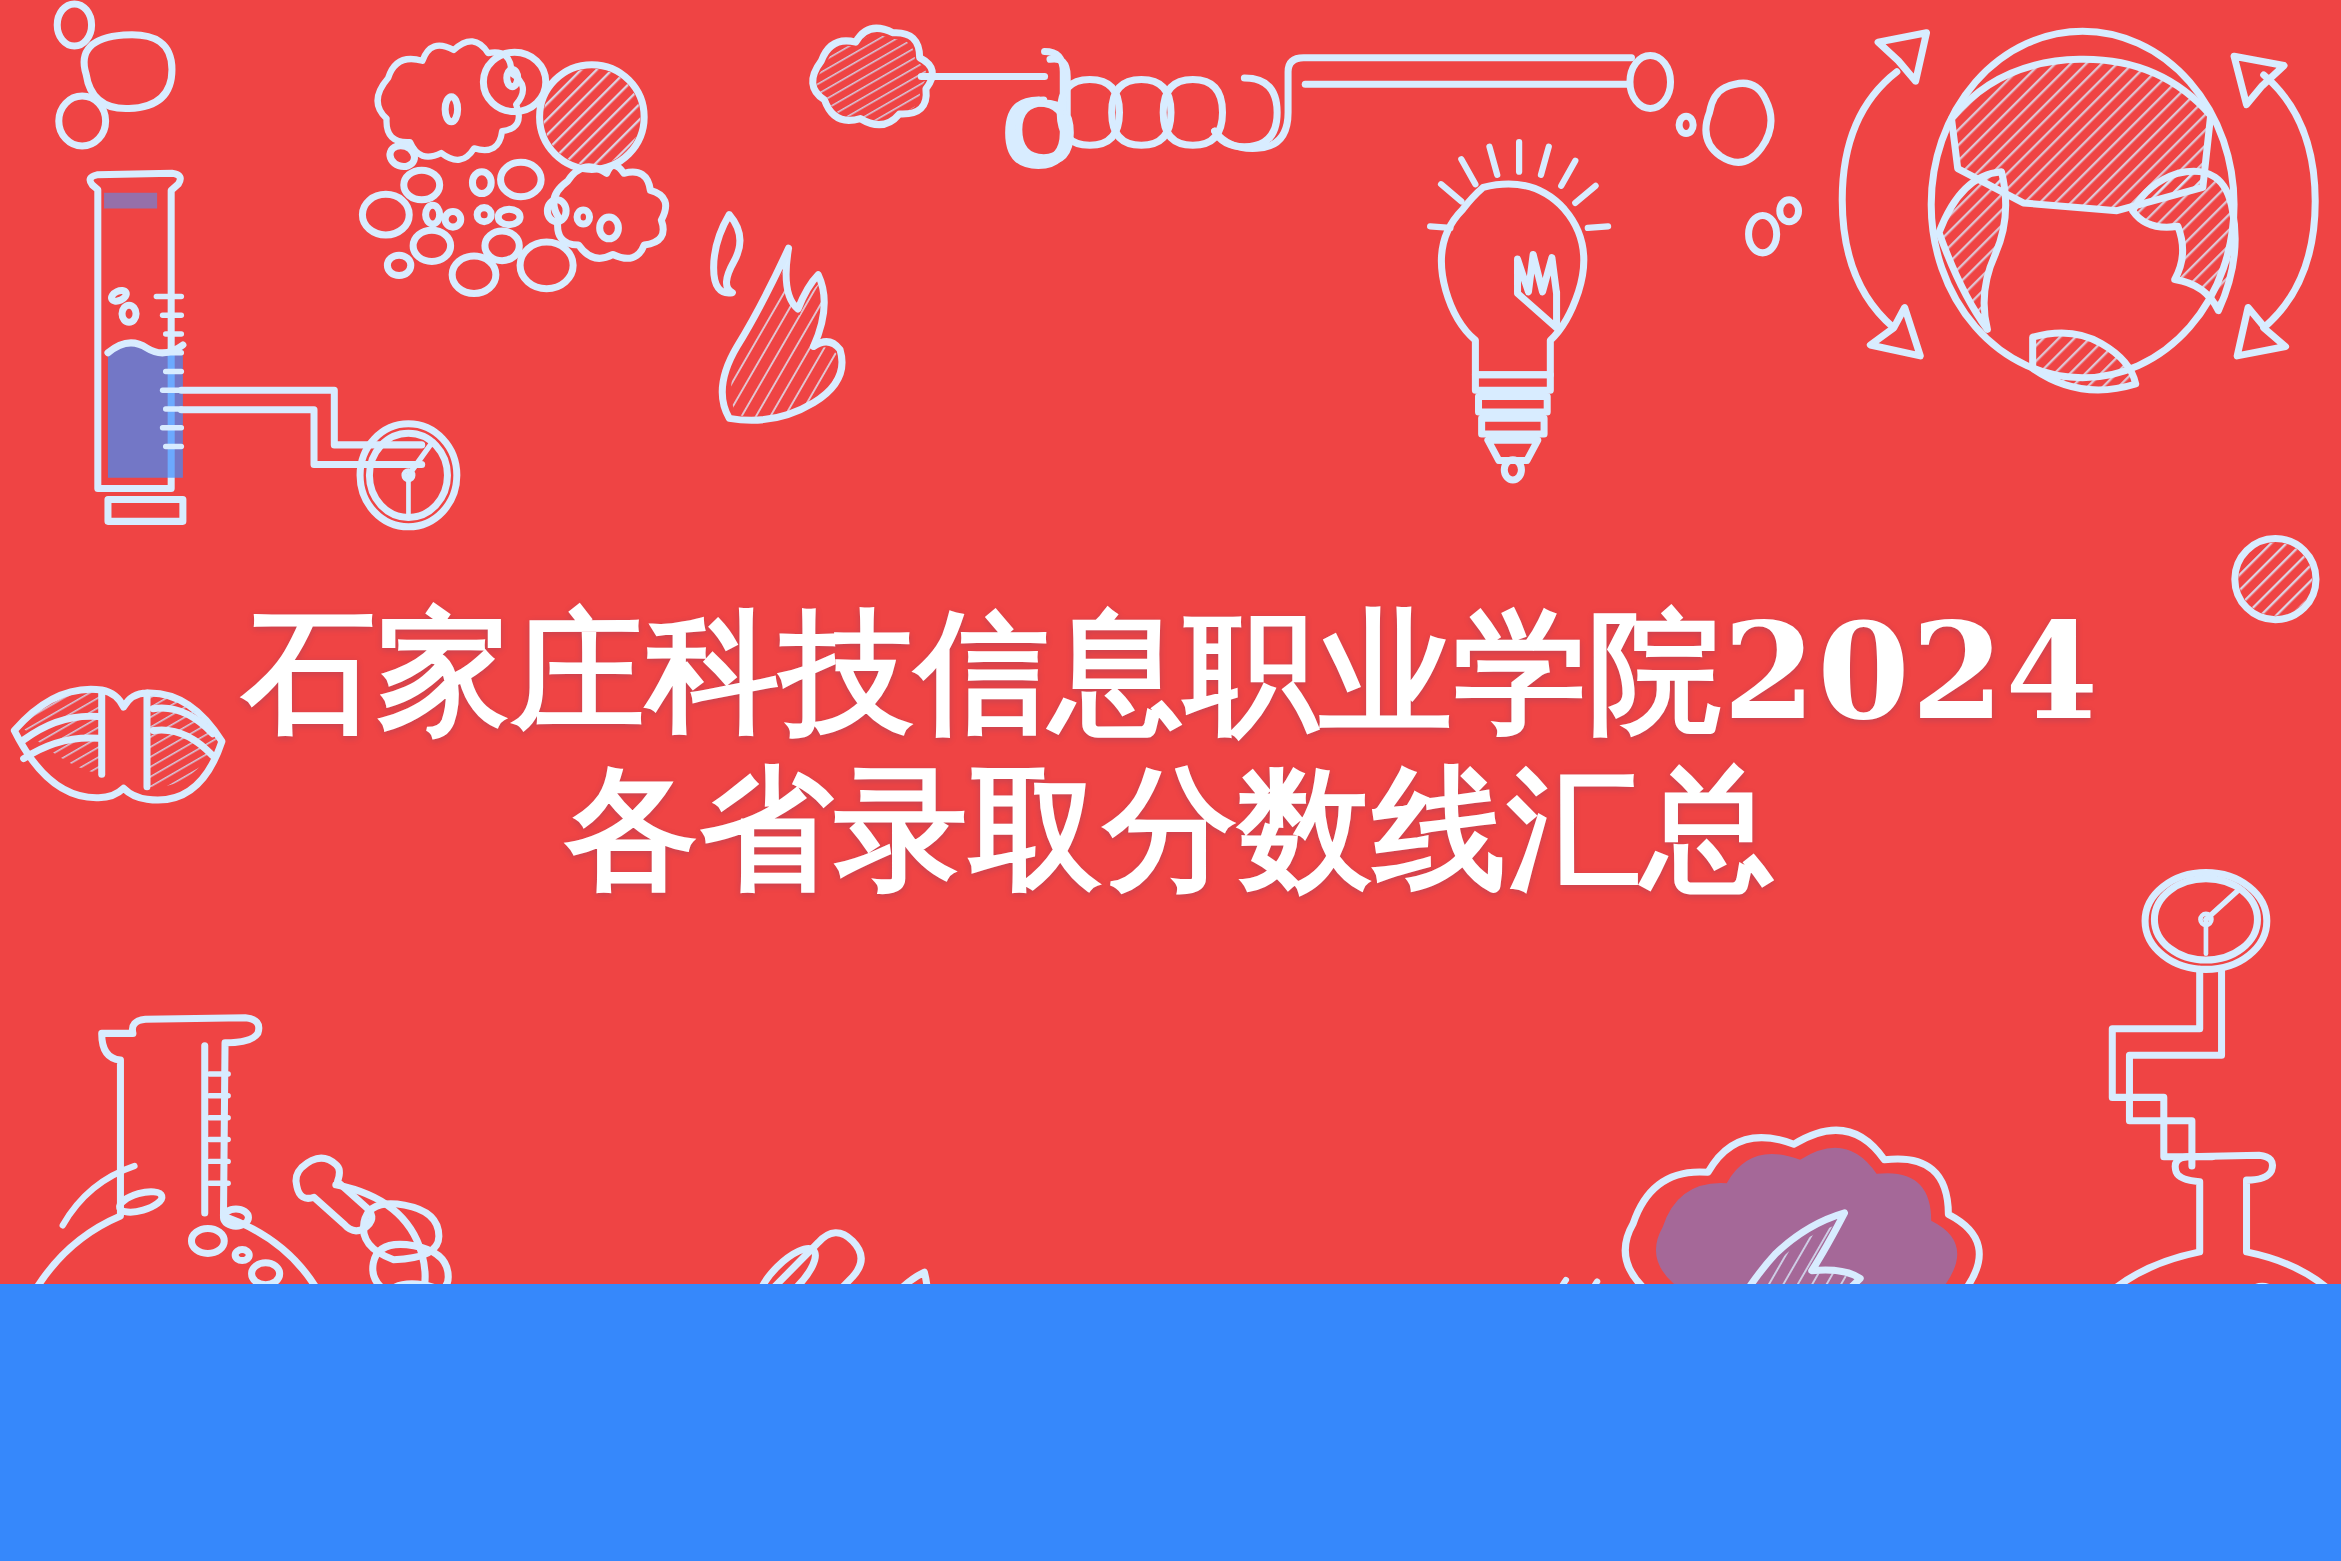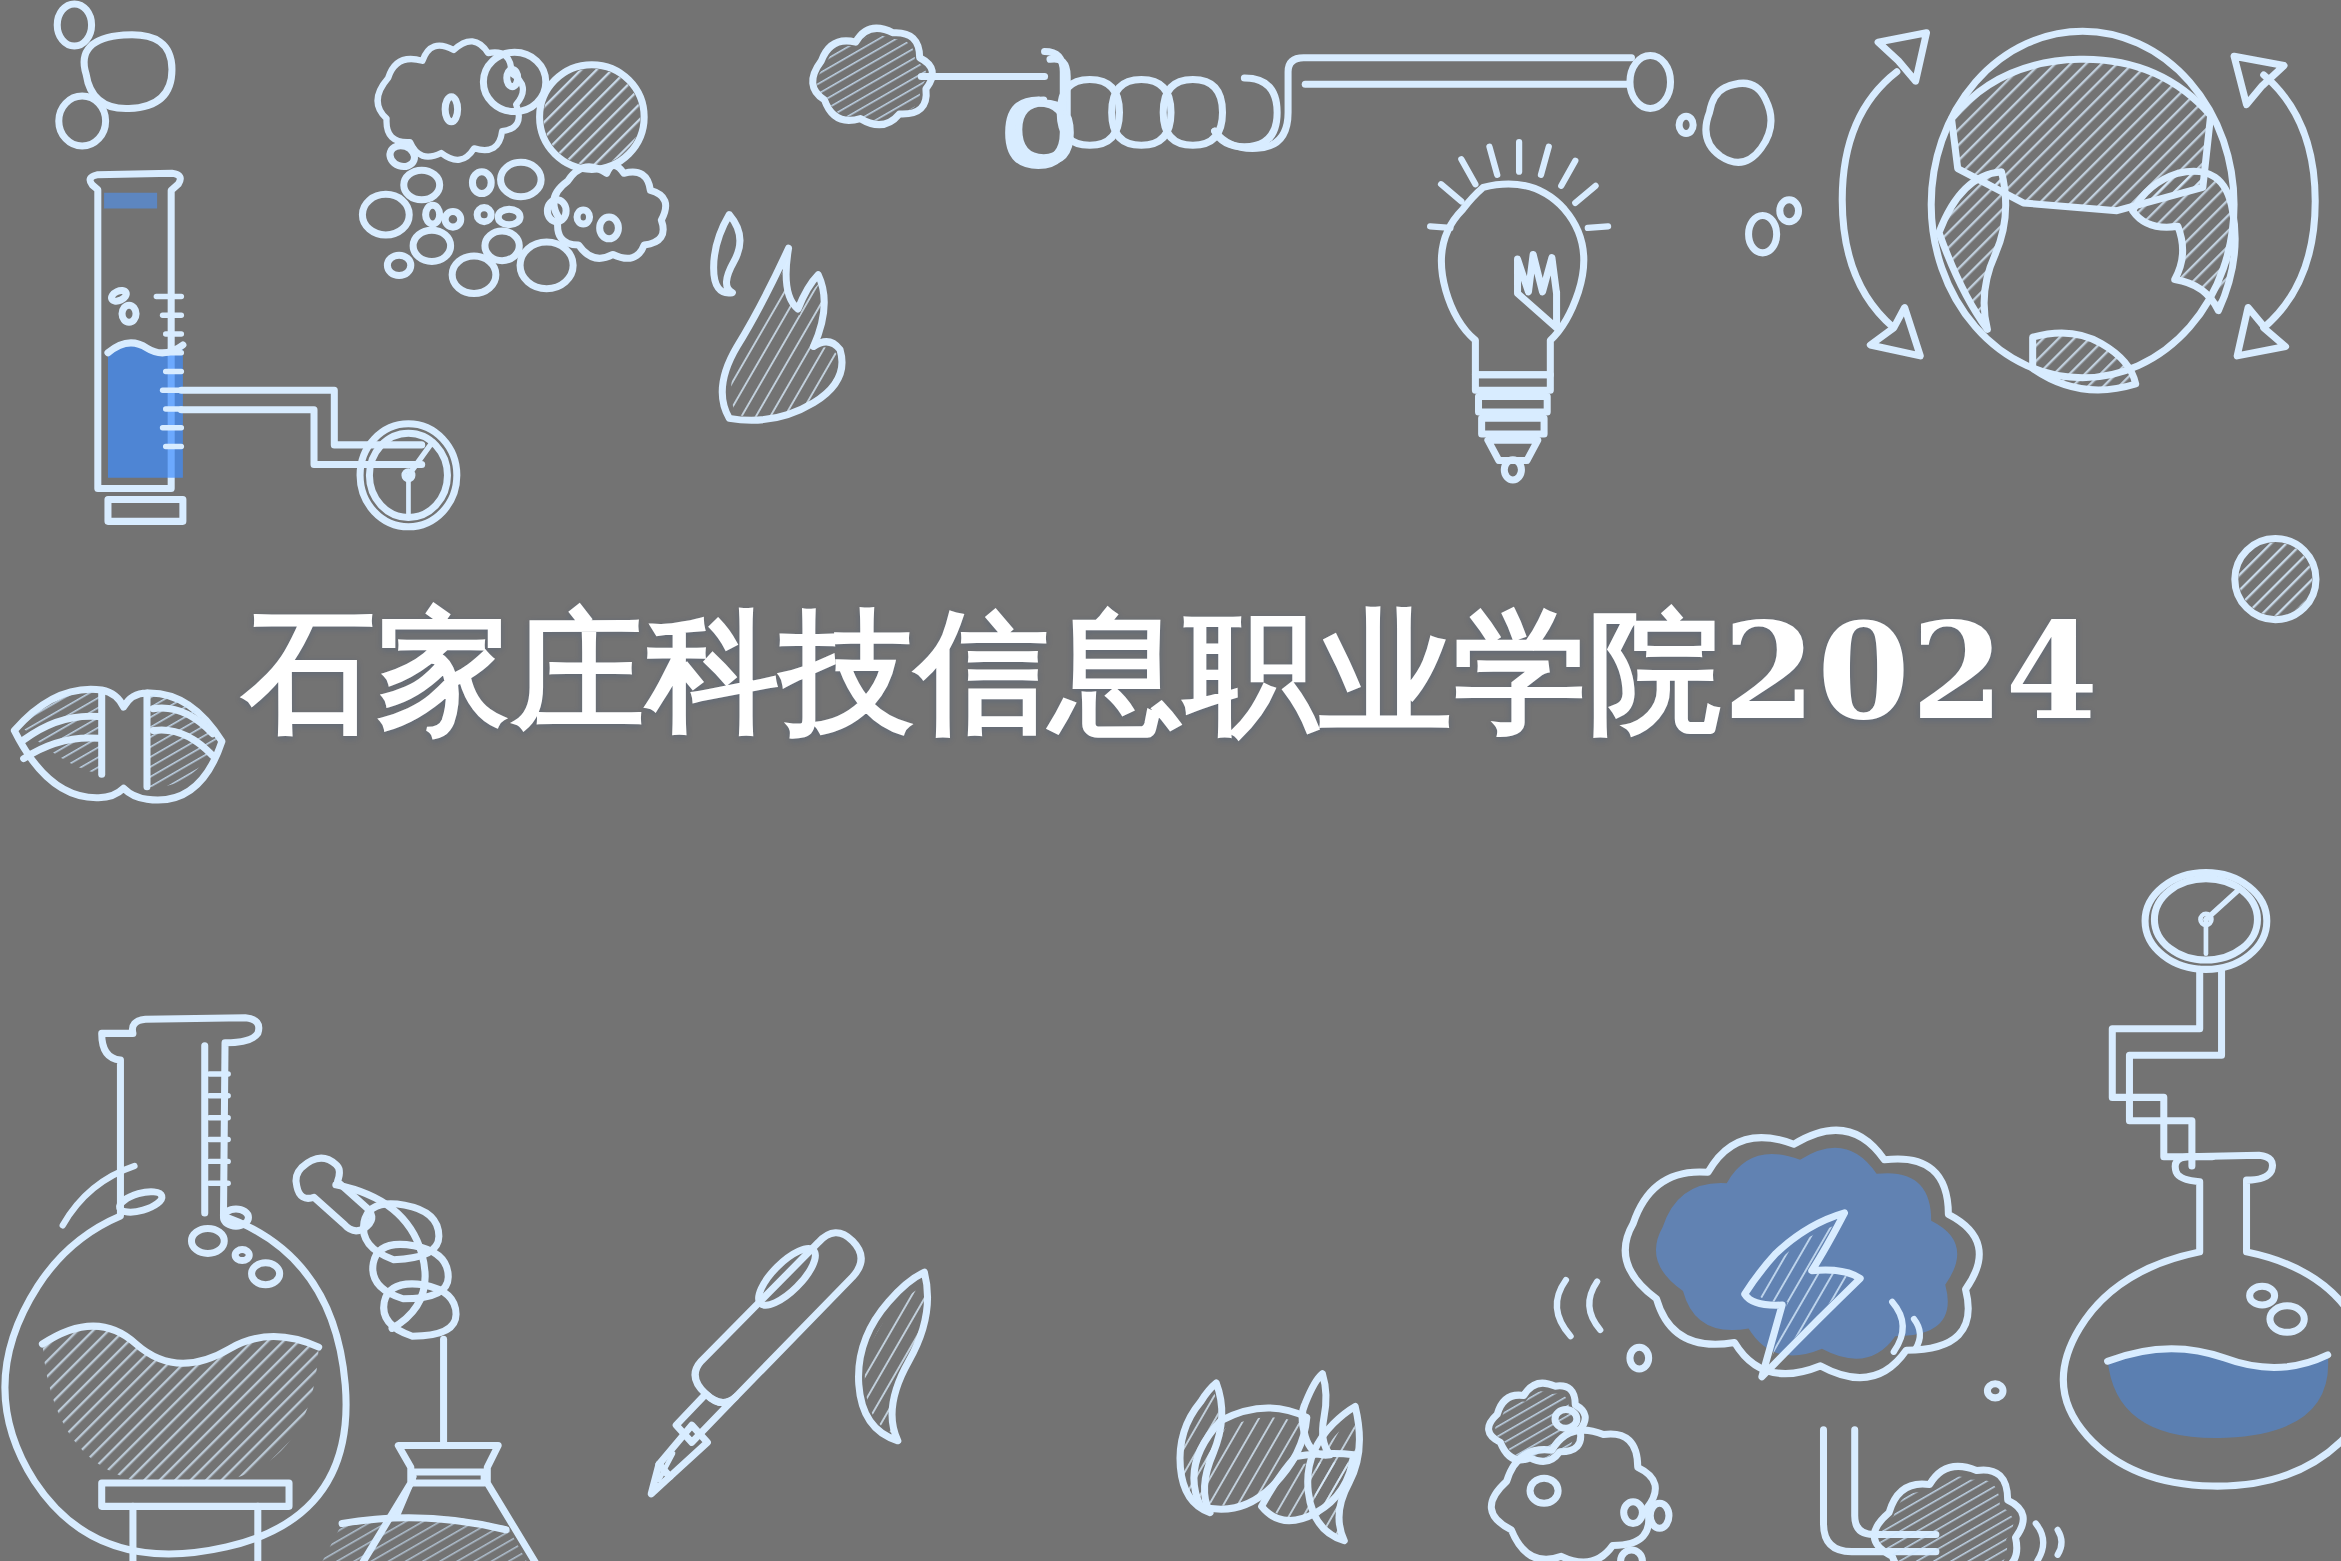--- a/index.html
+++ b/index.html
@@ -4,22 +4,22 @@
 <style>
   * { margin:0; padding:0; box-sizing:border-box; }
   html,body { width:2342px; height:1561px; overflow:hidden; }
   body {
     background:#3688fb;
     font-family:"Liberation Sans", sans-serif;
     position:relative;
   }
   #banner {
     position:absolute; inset:0;
-    width:2342px; height:1561px;
-    background:#737373;
+    width:2342px; height:1284px;
+    background:#ef4444;
     overflow:hidden;
   }
   .doodle-layer {
     position:absolute; inset:0;
     width:2342px; height:1561px;
     pointer-events:none;
   }
   .title-block {
     position:absolute;
     left:0; right:0;
@@ -343,16 +343,17 @@
 
       <g>
         <ellipse cx="2100" cy="1740" rx="12" ry="14"></ellipse>
       </g>
 
     </g>
   </svg>
 
   <div class="title-block">
     <span class="title-line l1">石家庄科技信息职业学院2024</span>
+    <span class="title-line l2">各省录取分数线汇总</span>
   </div>
 
 </div>
 
 
 </body></html>

